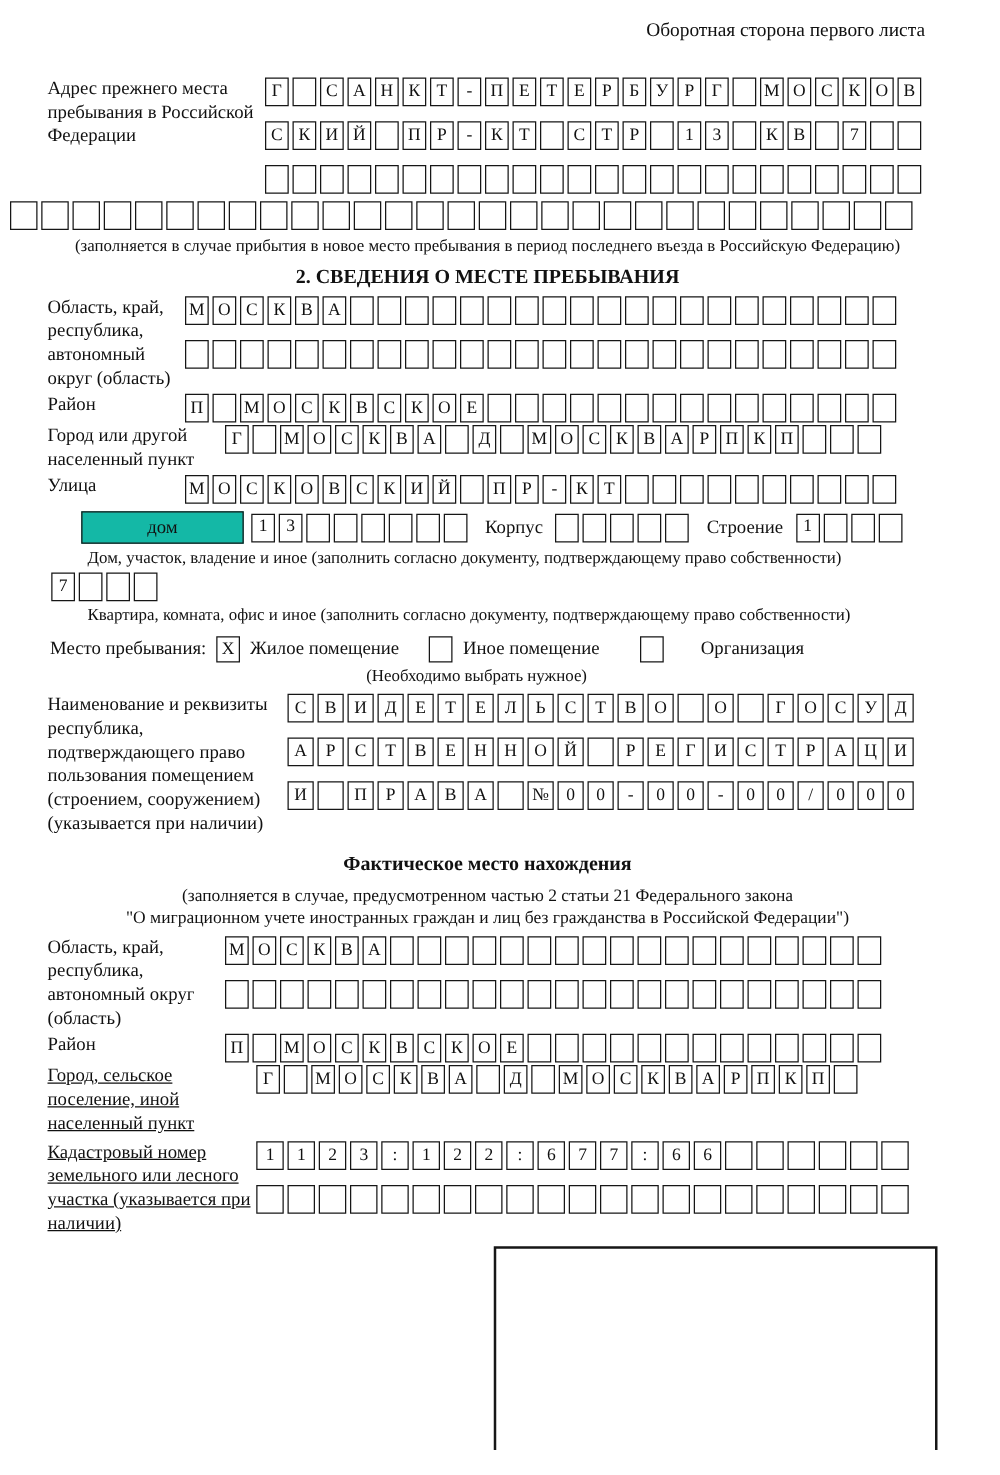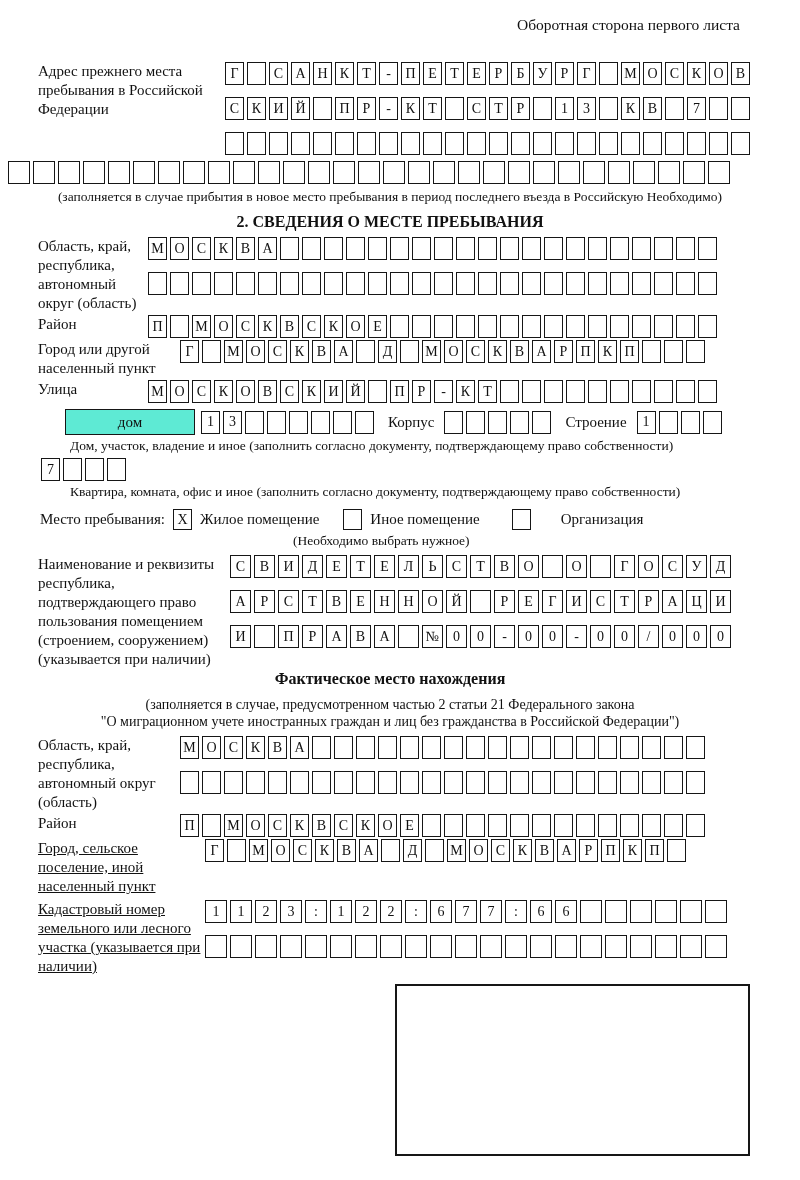--- a/index.html
+++ b/index.html
@@ -30,44 +30,44 @@
     width:17px; height:21px;
     border:1.6px solid #161616;
     display:inline-flex; align-items:center; justify-content:center;
     font-size:14px; flex-shrink:0; background:#fff;
   }
   .cw19 .cell { width:19px; }
   .cw20 .cell { width:20px; }
   .caption { font-size:13.5px; line-height:17px; }
   .caption.center { text-align:center; }
   .h2 { text-align:center; font-weight:bold; font-size:16px; margin-top:8px; }
-  .h3 { text-align:center; font-weight:bold; font-size:16px; margin-top:1px; }
+  .h3 { text-align:center; font-weight:bold; font-size:16px; margin-top:14px; }
   .namedbox {
     box-sizing:border-box; border:1.6px solid #161616; height:26px;
     display:flex; align-items:center; justify-content:center;
-    font-size:15px; flex-shrink:0; background:#5eead4;
+    font-size:15px; flex-shrink:0; background:#14b8a6;
   }
   .dom-box { width:130px; }
   .kv-box { width:195px; }
   .chk {
     box-sizing:content-box; width:17px; height:19px;
     border:1.6px solid #161616;
     display:inline-flex; align-items:center; justify-content:center;
     font-size:14px; margin:0 8px; flex-shrink:0;
   }
   .chkrow { display:flex; align-items:center; margin-left:32px; margin-top:9px; }
   .stamp-box {
     box-sizing:border-box; width:355px; height:172px;
     border:2px solid #161616; margin-left:387px; margin-top:8px; background:#fff;
   }
   .stamp-caption {
     width:392px; margin-left:378px; margin-top:4px;
     text-align:center; font-size:14px; line-height:19px;
   }
-  .mt2{margin-top:2px;} .mt4{margin-top:4px;} .mt6{margin-top:6px;} .mt8{margin-top:8px;} .mt28{margin-top:28px;gap:13px;}
+  .mt2{margin-top:2px;} .mt4{margin-top:4px;} .mt6{margin-top:6px;} .mt8{margin-top:8px;} .mt28{margin-top:28px;}
   .indent62 { margin-left:62px; }
   .lblgap { margin:0 10px 0 14px; line-height:26px; flex-shrink:0; }
 </style>
 </head>
 <body>
 
 <div class="sheet">
 
   <div class="hdr">Оборотная сторона первого листа</div>
 
@@ -178,21 +178,21 @@
       <span class="cell"></span>
       <span class="cell"></span>
       <span class="cell"></span>
       <span class="cell"></span>
       <span class="cell"></span>
       <span class="cell"></span>
       <span class="cell"></span>
       <span class="cell"></span>
       <span class="cell"></span>
     </div>
-  <div class="caption center mt4">(заполняется в случае прибытия в новое место пребывания в период последнего въезда в Российскую Необходимо)</div>
+  <div class="caption center mt4">(заполняется в случае прибытия в новое место пребывания в период последнего въезда в Российскую Федерацию)</div>
 
   <div class="h2">2. СВЕДЕНИЯ О МЕСТЕ ПРЕБЫВАНИЯ</div>
 
   <div class="row mt6">
     <div class="lbl w140">Область, край, республика, автономный округ (область)</div>
     <div class="cellcol">
       <div class="cells">
           <span class="cell">М</span>
           <span class="cell">О</span>
           <span class="cell">С</span>

